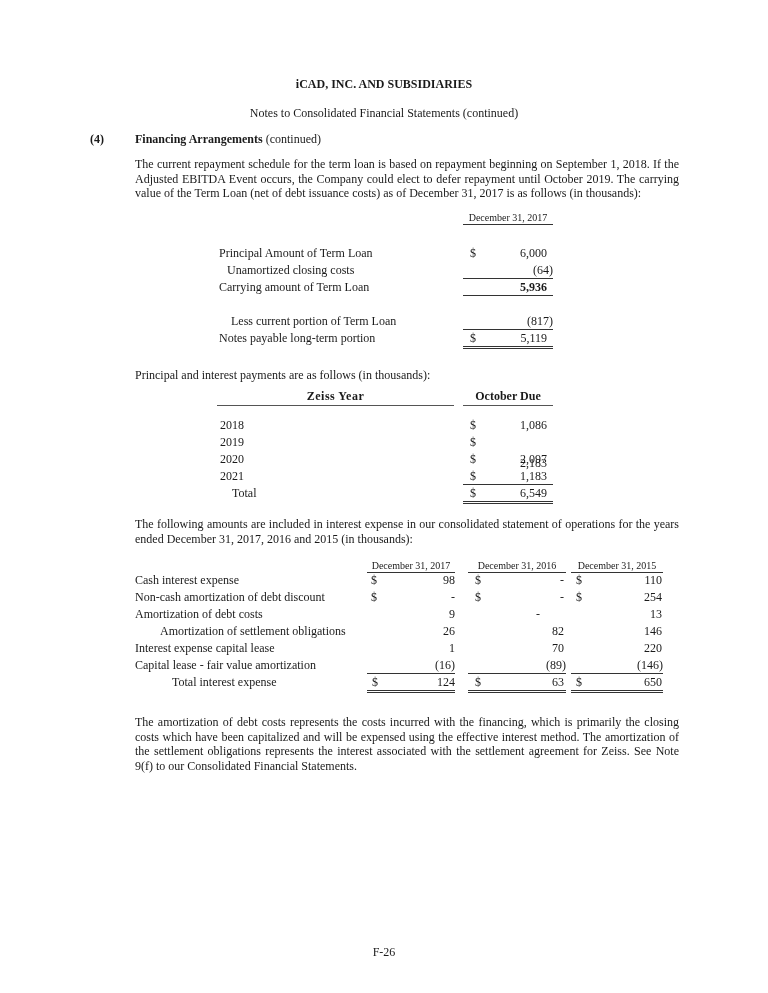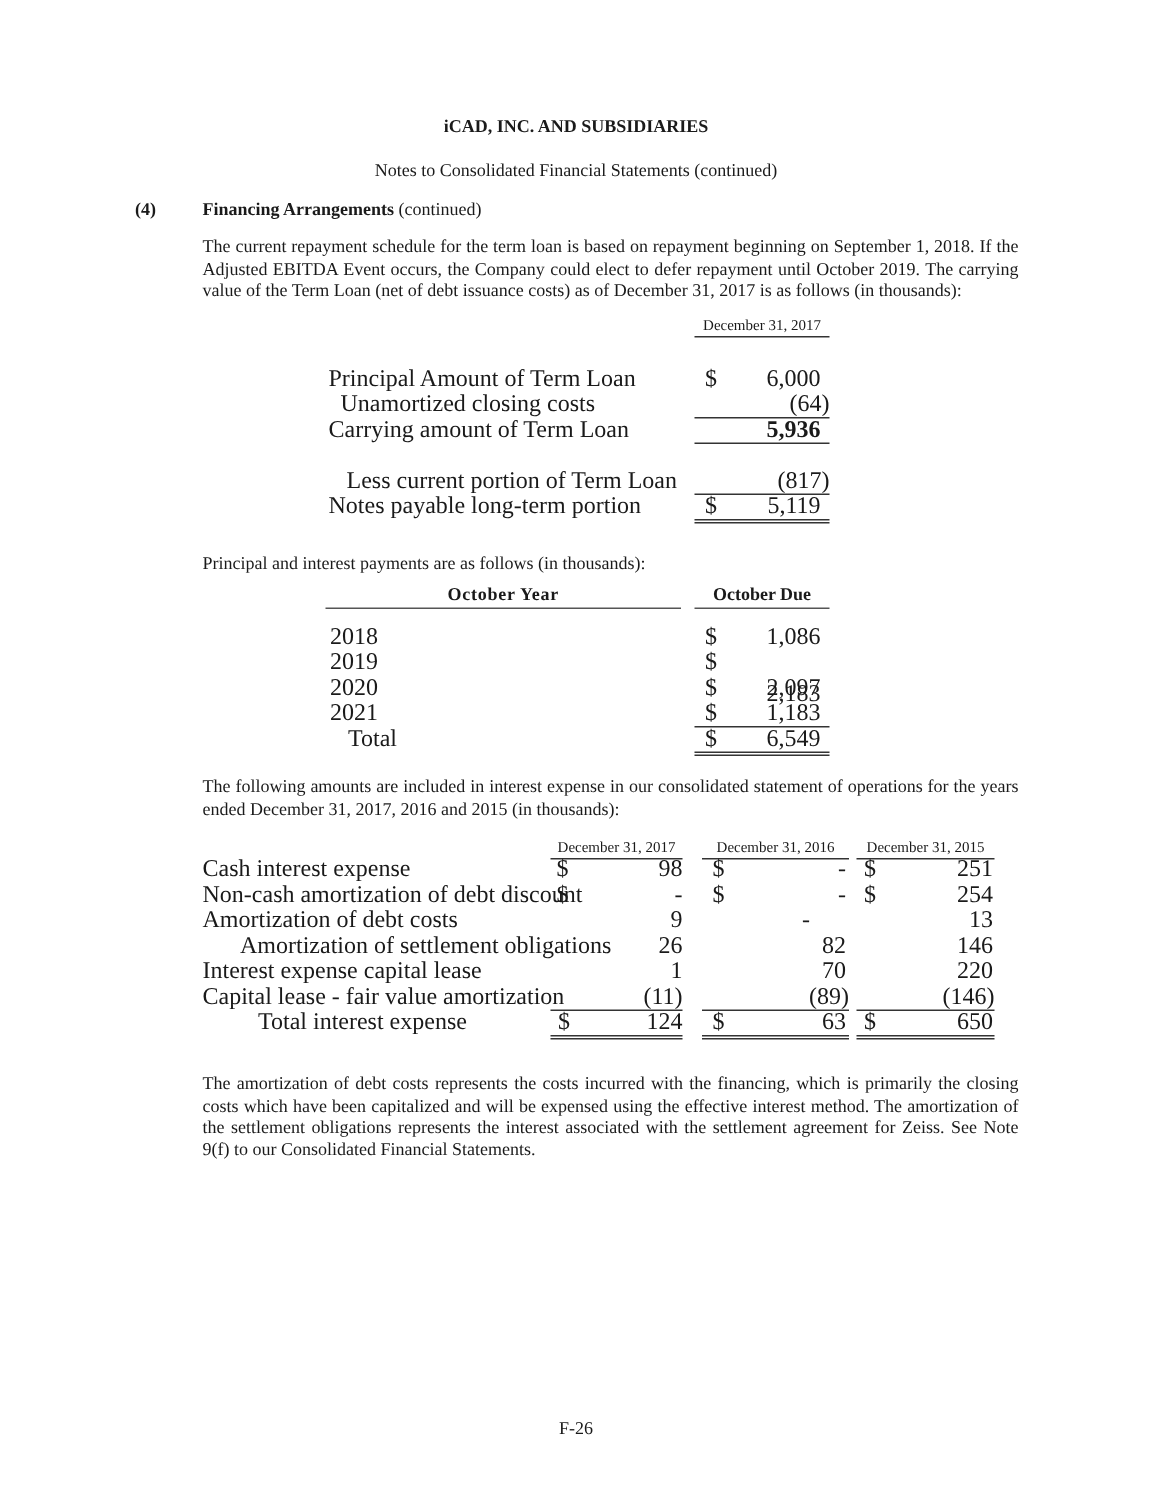--- a/index.html
+++ b/index.html
@@ -25,21 +25,21 @@
       text-align: justify;
     }
     .para1 { top: 157px; }
     .para-last { top: 715px; }
 
     
     .t1-head {
       top: 212px; left: 463px; width: 90px; text-align: center;
       font-size: 10px; border-bottom: 1px solid #333; padding-bottom: 1px;
     }
-    .row { position: absolute; font-size: 16px; height: 17px; line-height: 16px; }
+    .row { position: absolute; font-size: 12px; height: 17px; line-height: 16px; }
     .lbl { position: absolute; white-space: nowrap; }
     .dollar { position: absolute; }
     .num { position: absolute; text-align: right; }
     .ul { border-bottom: 1px solid #333; }
     .dul { border-bottom: 3px double #333; }
 
     .t2-head-fy {
       top: 389px; left: 217px; width: 237px; text-align: center;
       font-weight: bold; font-size: 12px; border-bottom: 1.5px solid #555;
       letter-spacing: 0.5px; padding-bottom: 1px;
@@ -90,21 +90,21 @@
 <div class="row" style="top:330px;left:219px;width:334px;">
   <span class="lbl" style="left:0;">Notes payable long-term portion</span>
   <span class="num dul" style="left:244px;width:90px;height:16px;">
     <span style="position:absolute;left:7px;">$</span>
     <span style="position:absolute;right:6px;">5,119</span>
   </span>
 </div>
 
 <div class="abs para" style="top:368px;">Principal and interest payments are as follows (in thousands):</div>
 
-<div class="abs t2-head-fy">October Year</div>
+<div class="abs t2-head-fy">Zeiss Year</div>
 <div class="abs t2-head-amt">October Due</div>
 
 <div class="row" style="top:417px;left:219px;width:334px;">
   <span class="lbl" style="left:1px;">2018</span>
   <span class="dollar" style="left:251px;">$</span>
   <span class="num" style="left:244px;width:84px;">1,086</span>
 </div>
 <div class="row" style="top:434px;left:219px;width:334px;">
   <span class="lbl" style="left:1px;">2019</span>
   <span class="dollar" style="left:251px;">$</span>
@@ -136,21 +136,21 @@
 <div class="abs t3-head" style="left:468px;width:98px;">December 31, 2016</div>
 <div class="abs t3-head" style="left:571px;width:92px;">December 31, 2015</div>
 
 <div class="row" style="top:572px;left:135px;width:530px;">
   <span class="lbl" style="left:0;">Cash interest expense</span>
   <span class="dollar" style="left:236px;">$</span>
   <span class="num" style="left:232px;width:88px;">98</span>
   <span class="dollar" style="left:340px;">$</span>
   <span class="num" style="left:333px;width:96px;">-</span>
   <span class="dollar" style="left:441px;">$</span>
-  <span class="num" style="left:436px;width:91px;">251</span>
+  <span class="num" style="left:436px;width:91px;">110</span>
 </div>
 <div class="row" style="top:589px;left:135px;width:530px;">
   <span class="lbl" style="left:0;text-align:center;">Non-cash amortization of debt discount</span>
   <span class="dollar" style="left:236px;">$</span>
   <span class="num" style="left:232px;width:88px;">-</span>
   <span class="dollar" style="left:340px;">$</span>
   <span class="num" style="left:333px;width:96px;">-</span>
   <span class="dollar" style="left:441px;">$</span>
   <span class="num" style="left:436px;width:91px;">254</span>
 </div>
@@ -167,21 +167,21 @@
   <span class="num" style="left:436px;width:91px;">146</span>
 </div>
 <div class="row" style="top:640px;left:135px;width:530px;">
   <span class="lbl" style="left:0;">Interest expense capital lease</span>
   <span class="num" style="left:232px;width:88px;">1</span>
   <span class="num" style="left:333px;width:96px;">70</span>
   <span class="num" style="left:436px;width:91px;">220</span>
 </div>
 <div class="row" style="top:657px;left:135px;width:530px;">
   <span class="lbl" style="left:0;">Capital lease - fair value amortization</span>
-  <span class="num ul" style="left:232px;width:88px;">(11)</span>
+  <span class="num ul" style="left:232px;width:88px;">(16)</span>
   <span class="num ul" style="left:333px;width:98px;">(89)</span>
   <span class="num ul" style="left:436px;width:92px;">(146)</span>
 </div>
 <div class="row" style="top:674px;left:135px;width:530px;">
   <span class="lbl" style="left:37px;">Total interest expense</span>
   <span class="num dul" style="left:232px;width:88px;height:16px;">
     <span style="position:absolute;left:5px;">$</span>
     <span style="position:absolute;right:0;">124</span>
   </span>
   <span class="num dul" style="left:333px;width:98px;height:16px;">

